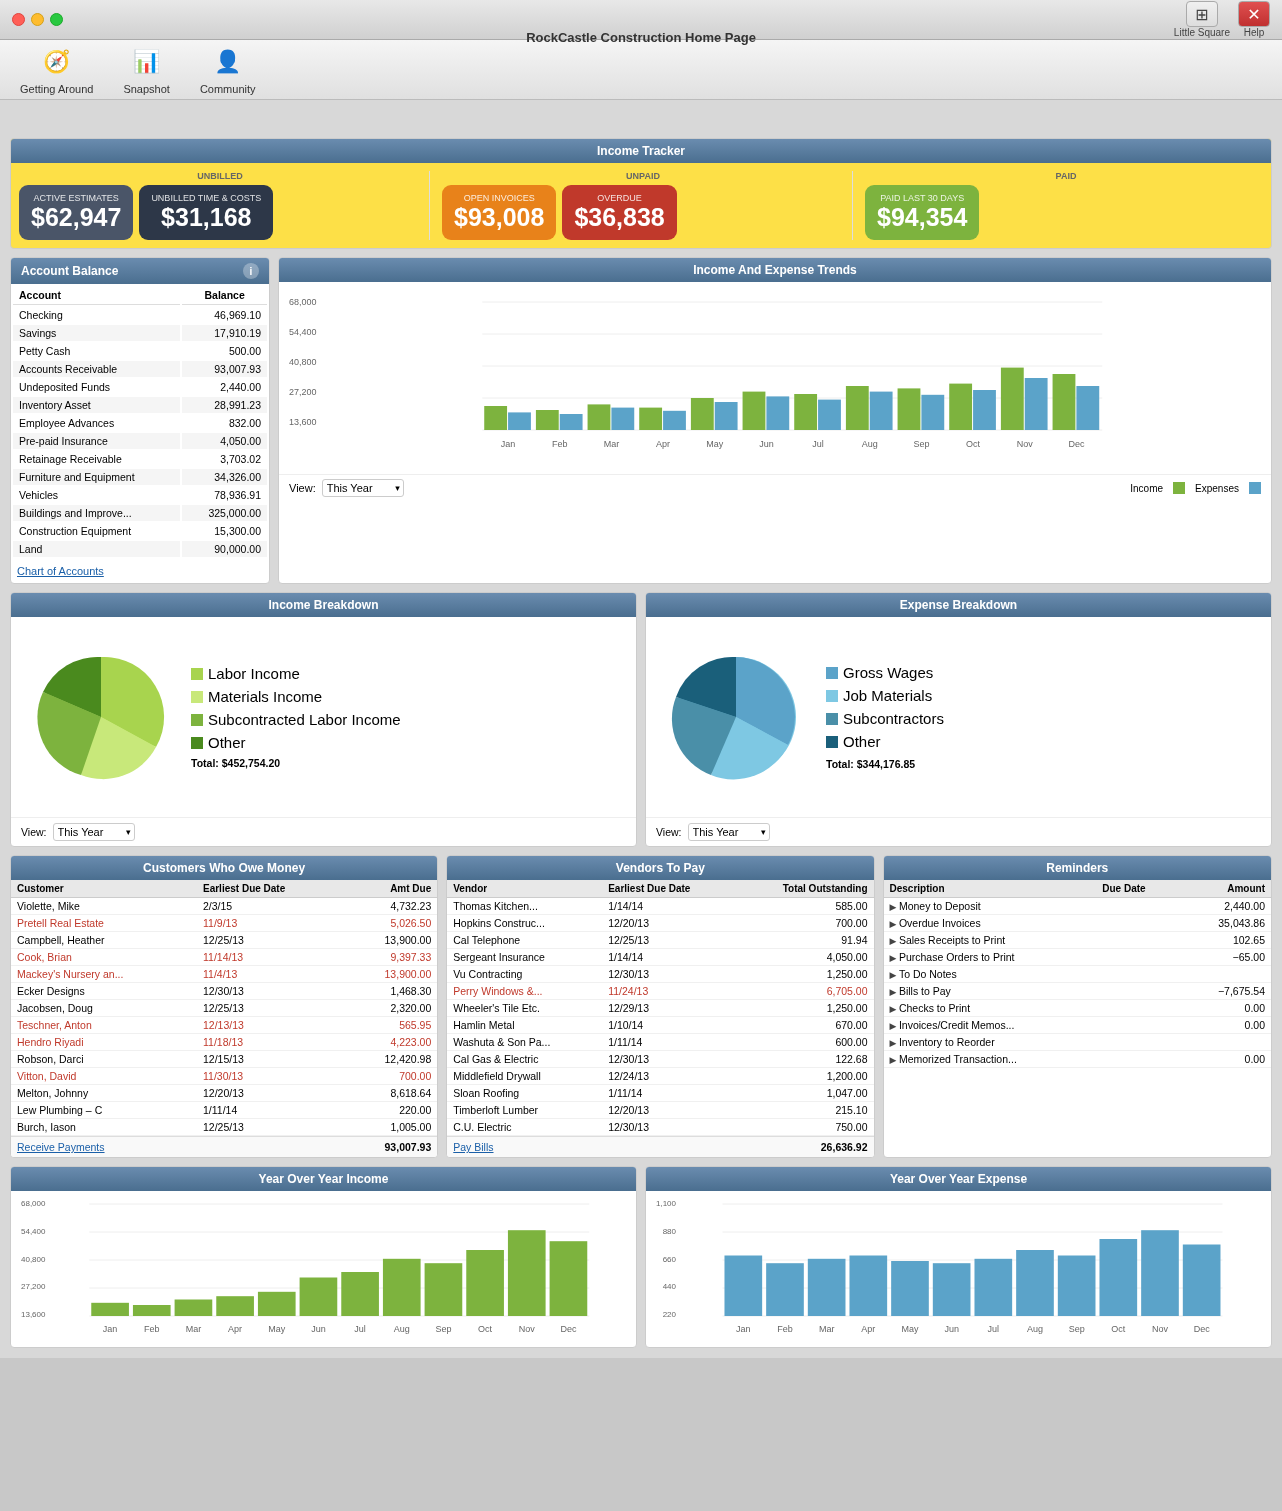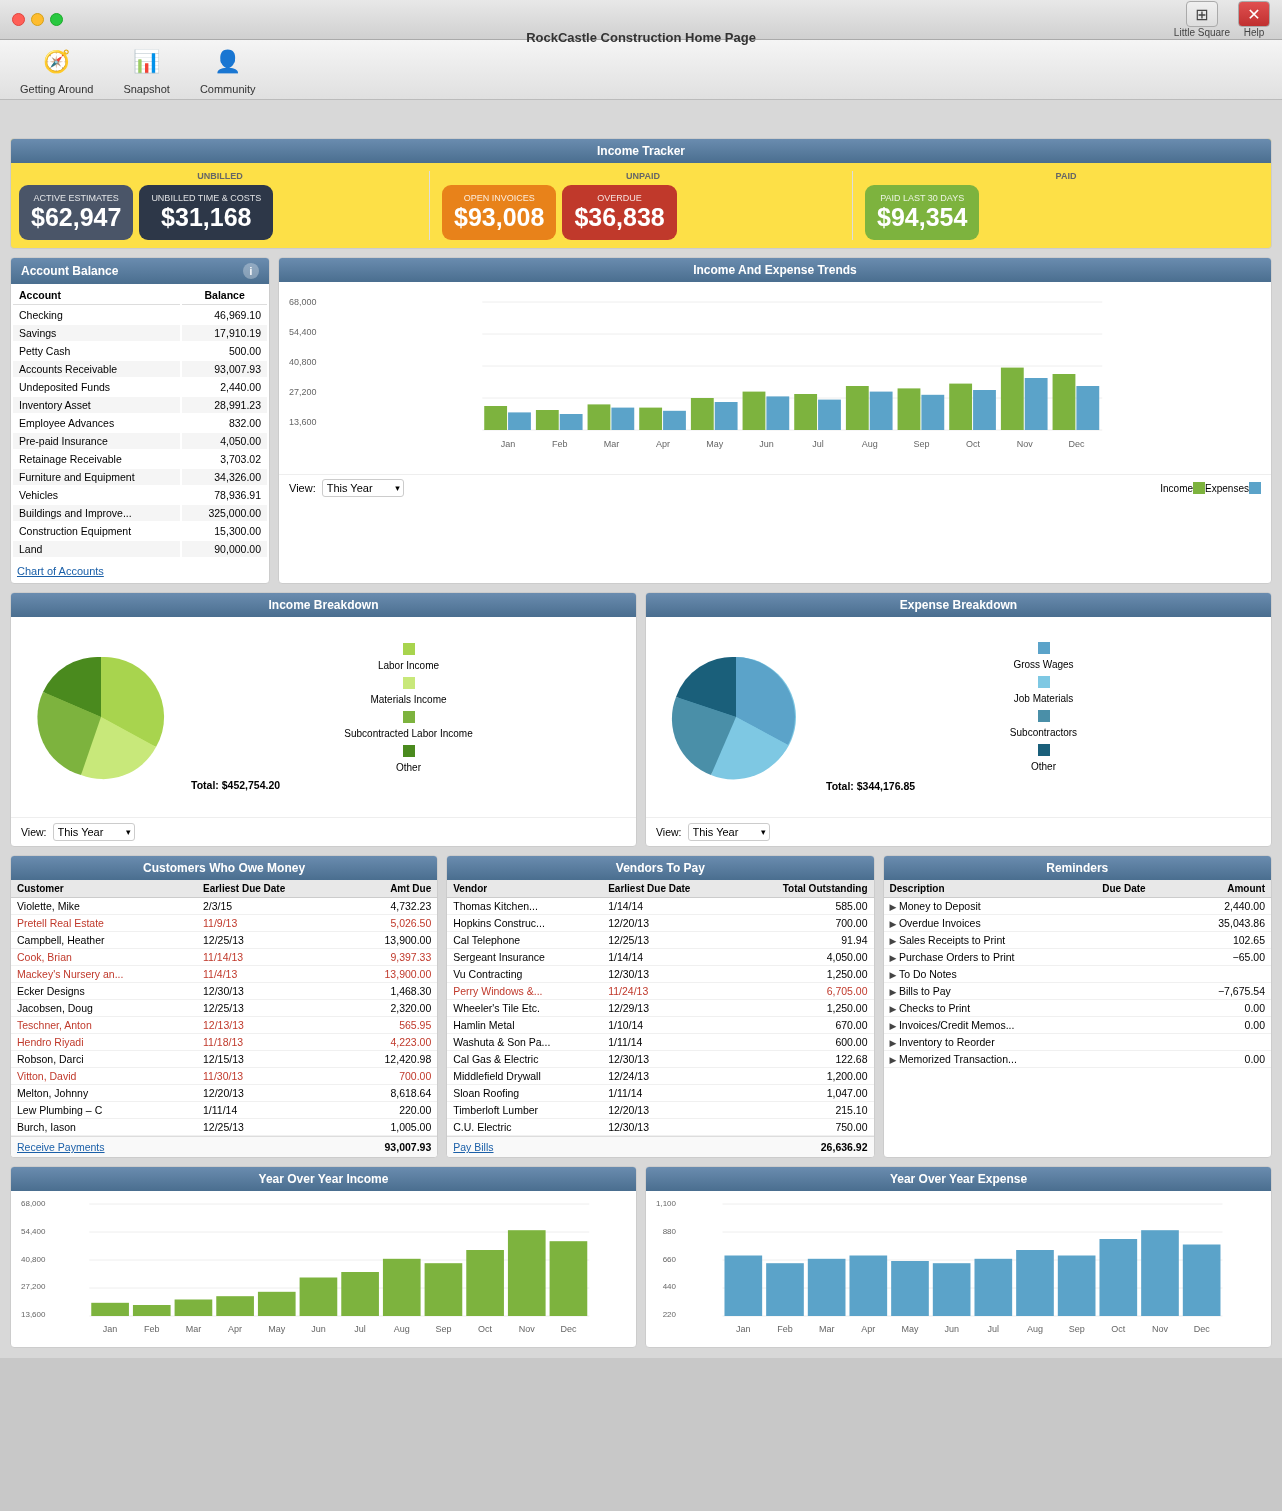--- a/index.html
+++ b/index.html
@@ -58,33 +58,33 @@
     .ab-table tr:nth-child(even) { background: #f5f5f5; }
     .ab-link { color: #1a5fa8; text-decoration: underline; cursor: pointer; padding: 6px; display: block; font-size: 11px; }
 
     
     .ie-chart { background: white; border: 1px solid #ccc; border-radius: 4px; overflow: hidden; flex: 1; }
     .chart-area { padding: 10px; }
     .chart-controls { display: flex; align-items: center; justify-content: space-between; padding: 4px 10px; border-top: 1px solid #eee; }
     .view-select { font-size: 11px; border: 1px solid #ccc; border-radius: 3px; padding: 2px 29px 2px 4px; background: white; cursor: pointer; appearance: none; -webkit-appearance: none; position: relative; }
     .view-select-wrap { position: relative; display: inline-block; }
     .view-select-wrap::after { content: '▾'; position: absolute; right: 4px; top: 50%; transform: translateY(-50%); pointer-events: none; font-size: 9px; }
-    .chart-legend { display: flex; align-items: center; font-size: 10px; }
+    .chart-legend { display: flex; gap: 10px; align-items: center; font-size: 10px; }
     .legend-item { display: flex; align-items: center; gap: 3px; }
     .legend-box { width: 12px; height: 12px; }
     .lb-income { background: #7db33e; }
     .lb-expense { background: #5ba3c9; }
 
     
     .breakdown-section { display: flex; gap: 8px; }
     .breakdown-card { background: white; border: 1px solid #ccc; border-radius: 4px; overflow: hidden; flex: 1; }
     .breakdown-body { display: flex; padding: 10px; gap: 10px; align-items: center; min-height: 200px; }
     .pie-container { width: 160px; height: 160px; flex-shrink: 0; }
     .legend-list { flex: 1; }
-    .legend-entry { display: flex; align-items: center; gap: 5px; margin-bottom: 6px; font-size: 10px; flex-direction: column; }
+    .legend-entry { display: flex; align-items: center; gap: 5px; margin-bottom: 6px; font-size: 15px; }
     .legend-swatch { width: 12px; height: 12px; flex-shrink: 0; }
     .breakdown-footer { display: flex; align-items: center; justify-content: space-between; padding: 5px 10px; border-top: 1px solid #eee; font-size: 10.5px; }
 
     
     .tables-section { display: flex; gap: 8px; }
     .table-card { background: white; border: 1px solid #ccc; border-radius: 4px; overflow: hidden; }
     .tc-customers { flex: 2.2; }
     .tc-vendors { flex: 2.2; }
     .tc-reminders { flex: 2; }
     .data-table { width: 100%; font-size: 10.5px; border-collapse: collapse; }

